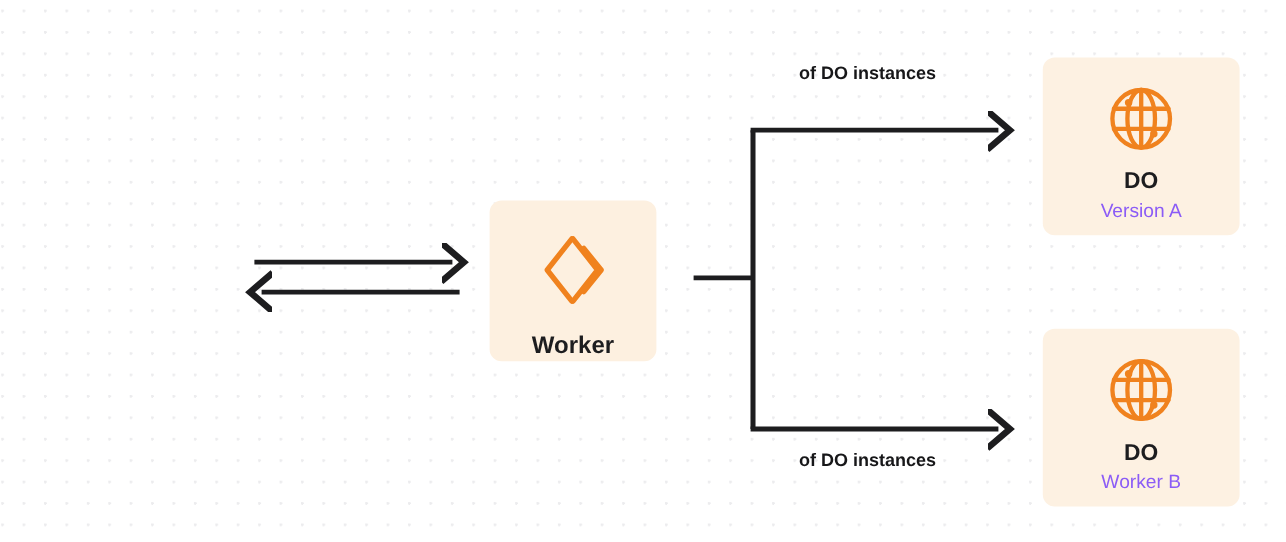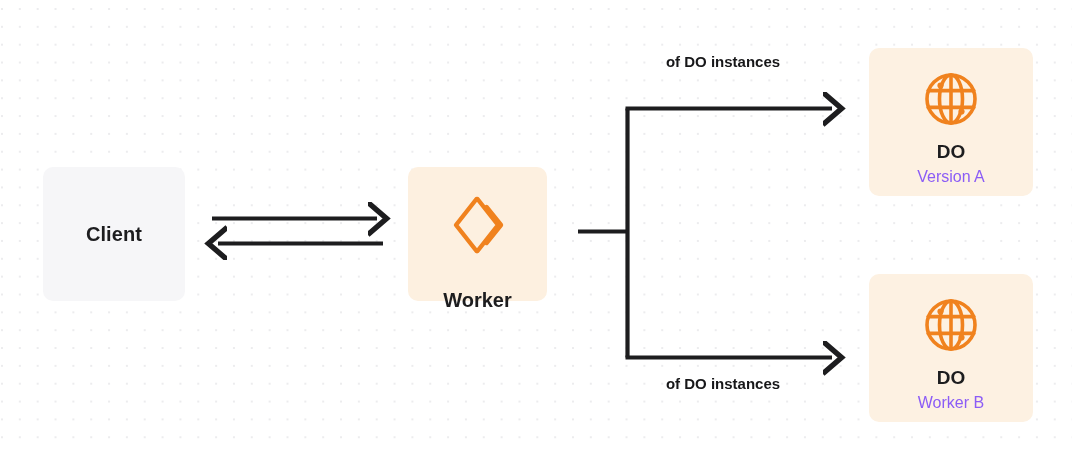--- a/index.html
+++ b/index.html
@@ -51,21 +51,20 @@
 
   
   #node-worker {
     left: 408px;
     top: 167px;
     width: 139px;
     height: 134px;
     background: #fdf0e0;
     justify-content: flex-start;
     padding-top: 26px;
-    gap: 12px;
   }
   #node-worker .node-title {
     font-size: 20px;
     font-weight: 700;
     color: #1d1d1f;
     margin-top: 20px;
   }
   .worker-glyph { width: 64px; height: 64px; display: block; }
 
   
@@ -148,23 +147,20 @@
 
     <g>
       <line x1="625.5" y1="108.5" x2="832" y2="108.5" stroke="#1d1d1f" stroke-width="4" marker-end="url(#arrowR)"></line>
     </g>
 
     <g>
       <line x1="625.5" y1="357.5" x2="832" y2="357.5" stroke="#1d1d1f" stroke-width="4" marker-end="url(#arrowR)"></line>
     </g>
   </svg>
 
-  <div class="node" id="node-client">
-    <span class="node-title">Client</span>
-  </div>
 
   <div class="node" id="node-worker">
     <span>
       <svg class="worker-glyph" viewBox="0 0 64 64" xmlns="http://www.w3.org/2000/svg" fill="none" stroke="#f0821e" stroke-width="4.4" stroke-linecap="round" stroke-linejoin="round">
 
         <path d="M30.5 6 L10 32 L30.5 58"></path>
 
         <path d="M31.5 6 L52 32 L31.5 58"></path>
 
         <path d="M40.5 14 L55 32 L40.5 50"></path>

